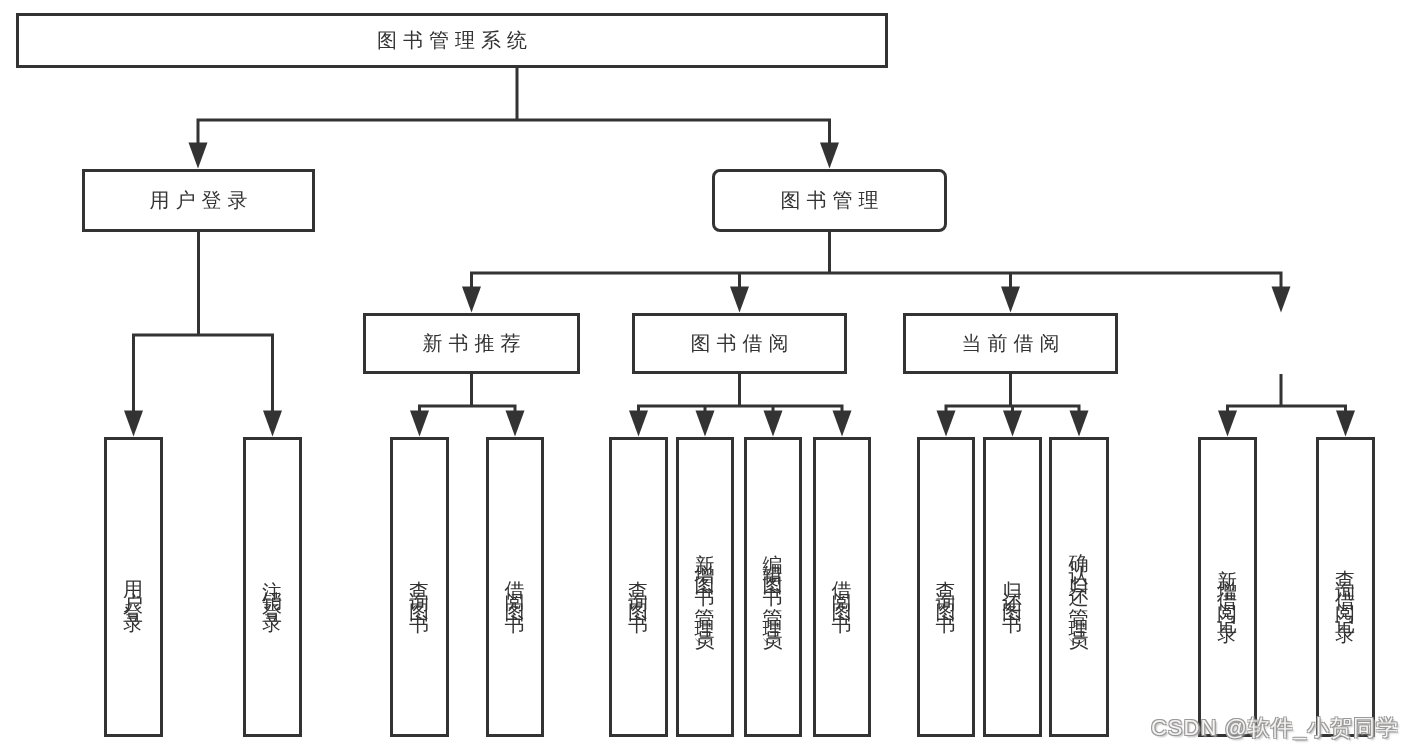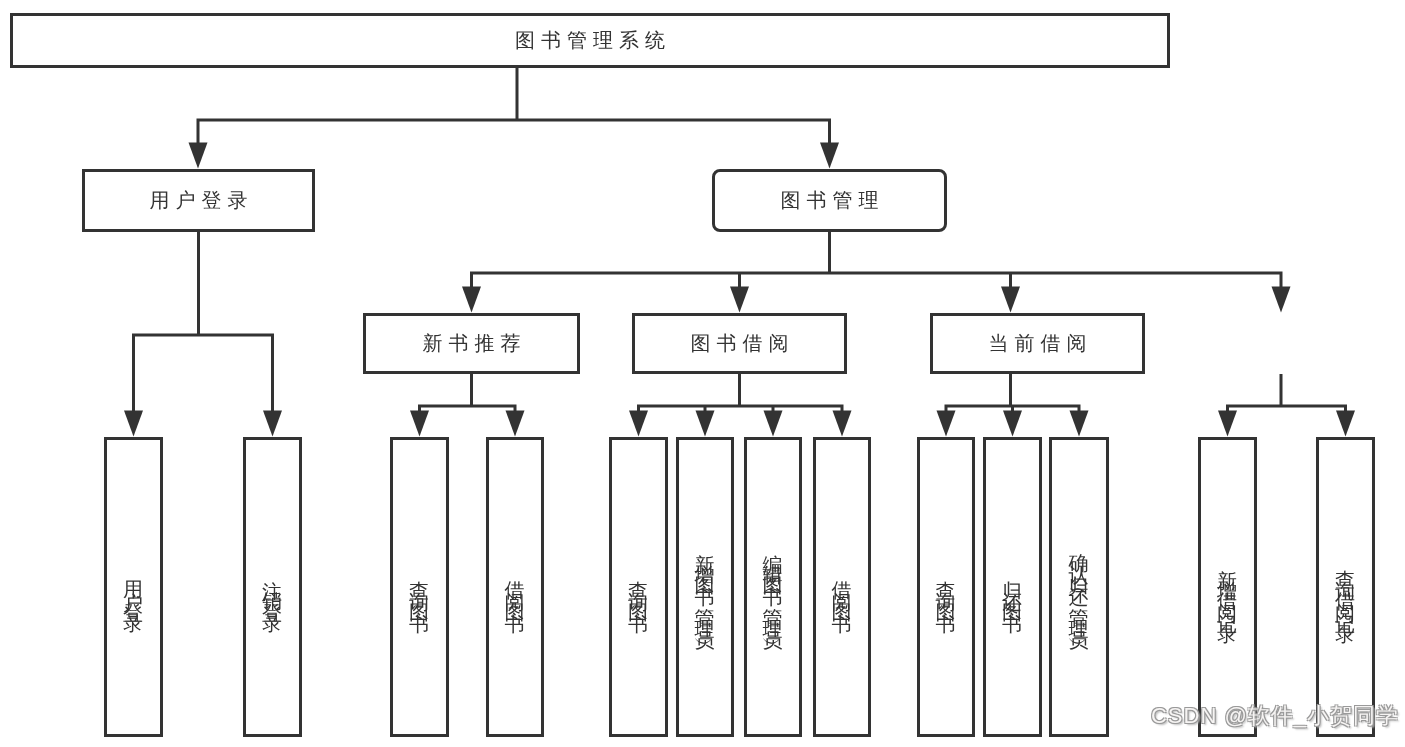--- a/index.html
+++ b/index.html
@@ -38,21 +38,21 @@
     text-orientation: mixed;
     font-size: 20px;
     letter-spacing: 11px;
     line-height: 1;
     text-indent: 0;
     white-space: nowrap;
   }
   .watermark {
     position: absolute;
     right: 6px;
-    bottom: 16px;
+    bottom: 4px;
     font-size: 22px;
     letter-spacing: 1px;
     color: #f6f4f3;
     text-shadow:
       -1px -1px 0 #9a9a9a,
        1px -1px 0 #9a9a9a,
       -1px  1px 0 #9a9a9a,
        1px  1px 0 #9a9a9a,
        2px  2px 2px #b5b5b5;
     white-space: nowrap;
@@ -93,38 +93,38 @@
     <polygon points="695.5,410.5 714.5,410.5 705,436.5" fill="#333333" stroke="none"></polygon>
     <polygon points="763.5,410.5 782.5,410.5 773,436.5" fill="#333333" stroke="none"></polygon>
     <polygon points="832.5,410.5 851.5,410.5 842,436.5" fill="#333333" stroke="none"></polygon>
     <polygon points="936.5,410.5 955.5,410.5 946,436.5" fill="#333333" stroke="none"></polygon>
     <polygon points="1003,410.5 1022,410.5 1012.5,436.5" fill="#333333" stroke="none"></polygon>
     <polygon points="1069.5,410.5 1088.5,410.5 1079,436.5" fill="#333333" stroke="none"></polygon>
     <polygon points="1218,410.5 1237,410.5 1227.5,436.5" fill="#333333" stroke="none"></polygon>
     <polygon points="1336,410.5 1355,410.5 1345.5,436.5" fill="#333333" stroke="none"></polygon>
   </svg>
 
-  <div class="node" style="left:10px; top:13px; width:1160px; height:55px;">
+  <div class="node" style="left:16px; top:13px; width:872px; height:55px;">
     <span class="lbl">图书管理系统</span>
   </div>
 
   <div class="node" style="left:82px; top:169px; width:233px; height:63px;">
     <span class="lbl">用户登录</span>
   </div>
   <div class="node" style="left:712px; top:169px; width:235px; height:63px;border-radius:8px;">
     <span class="lbl">图书管理</span>
   </div>
 
   <div class="node" style="left:632px; top:313px; width:215px; height:61px;">
     <span class="lbl">图书借阅</span>
   </div>
   <div class="node" style="left:363px; top:313px; width:217px; height:61px;">
     <span class="lbl">新书推荐</span>
   </div>
-  <div class="node" style="left:903px; top:313px; width:215px; height:61px;margin-left:27px;">
+  <div class="node" style="left:903px; top:313px; width:215px; height:61px;">
     <span class="lbl">当前借阅</span>
   </div>
 
   <div class="node leaf" style="left:104px; top:437px; width:59px; height:300px;">
     <span class="lbl">用户登录</span>
   </div>
   <div class="node leaf" style="left:243px; top:437px; width:59px; height:300px;">
     <span class="lbl">注销登录</span>
   </div>
 

